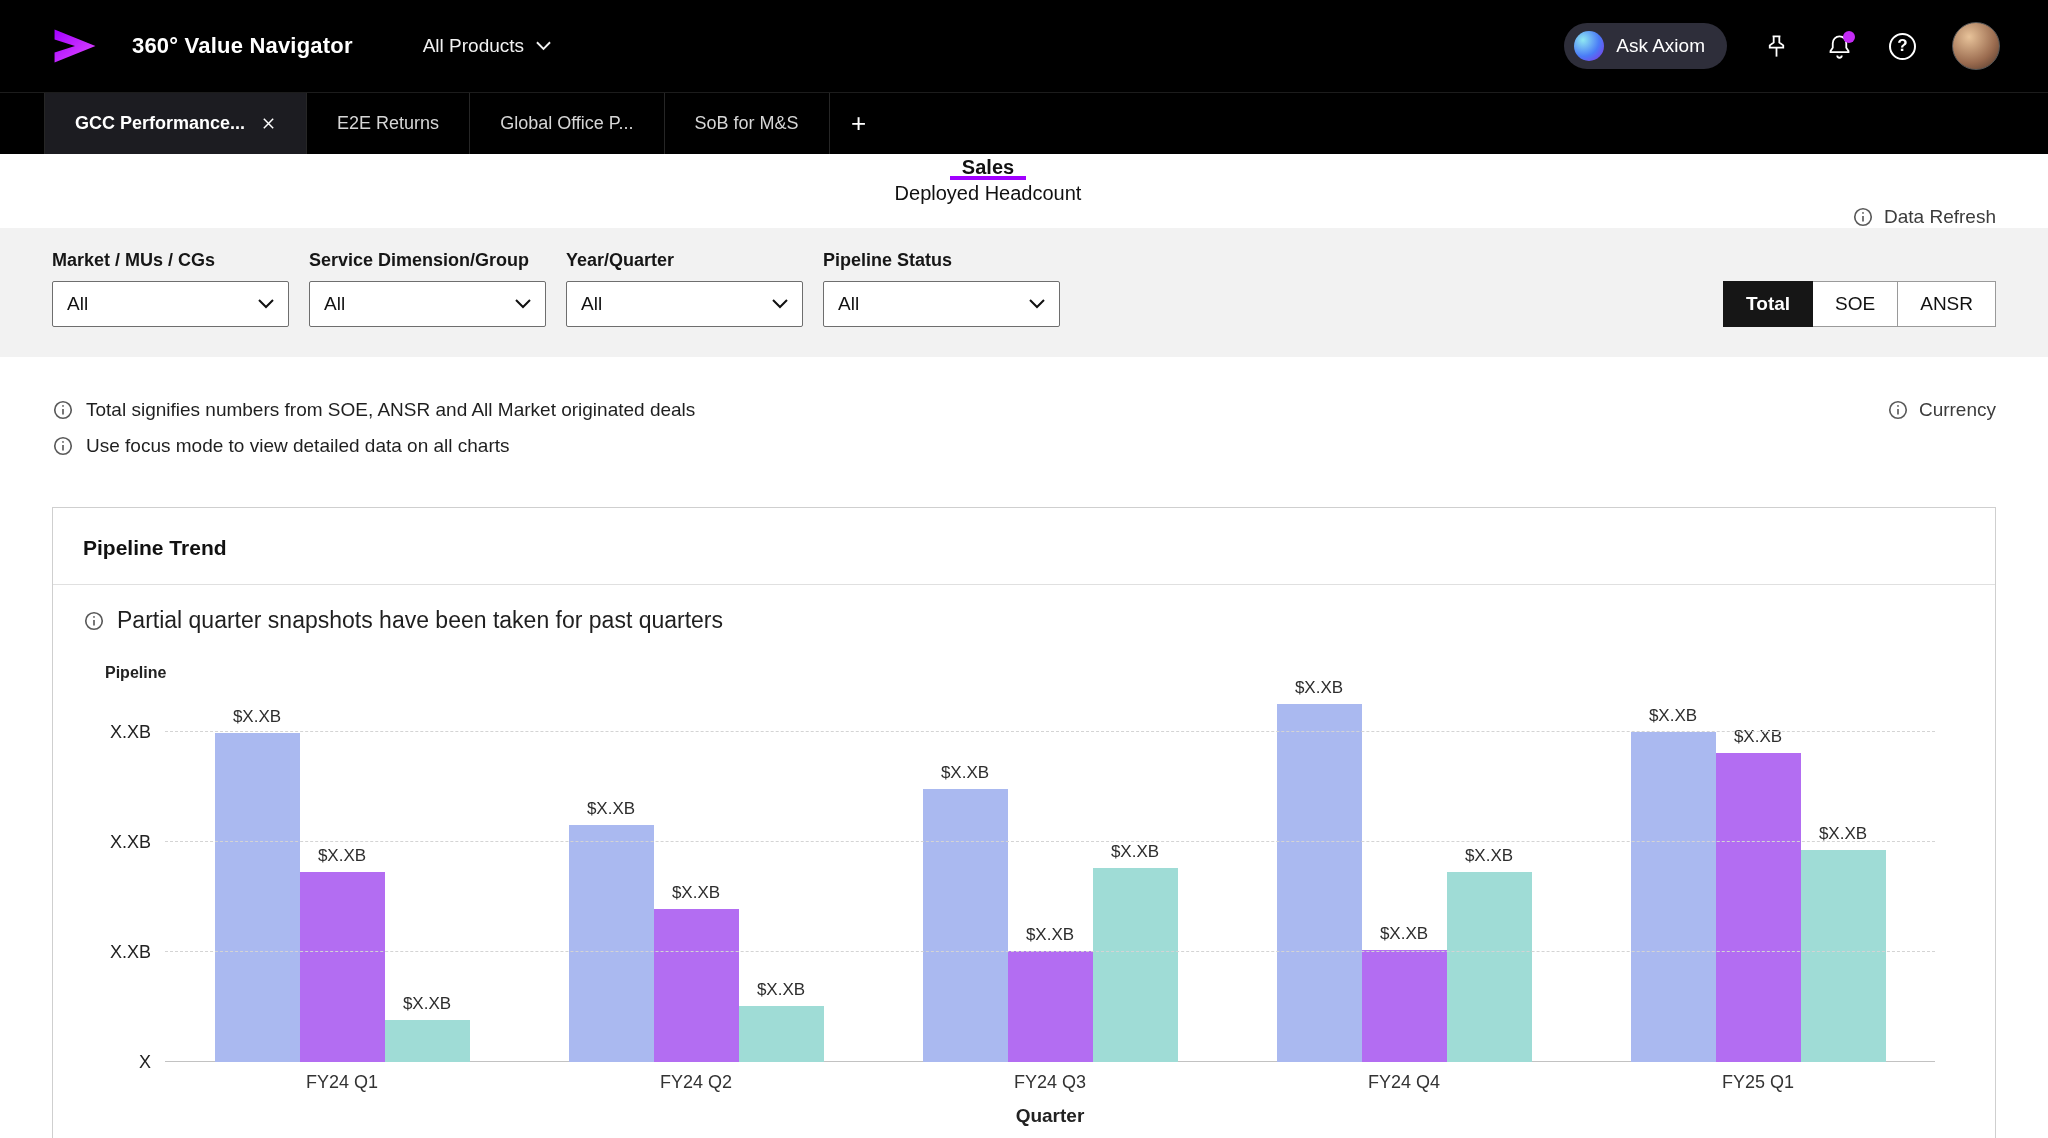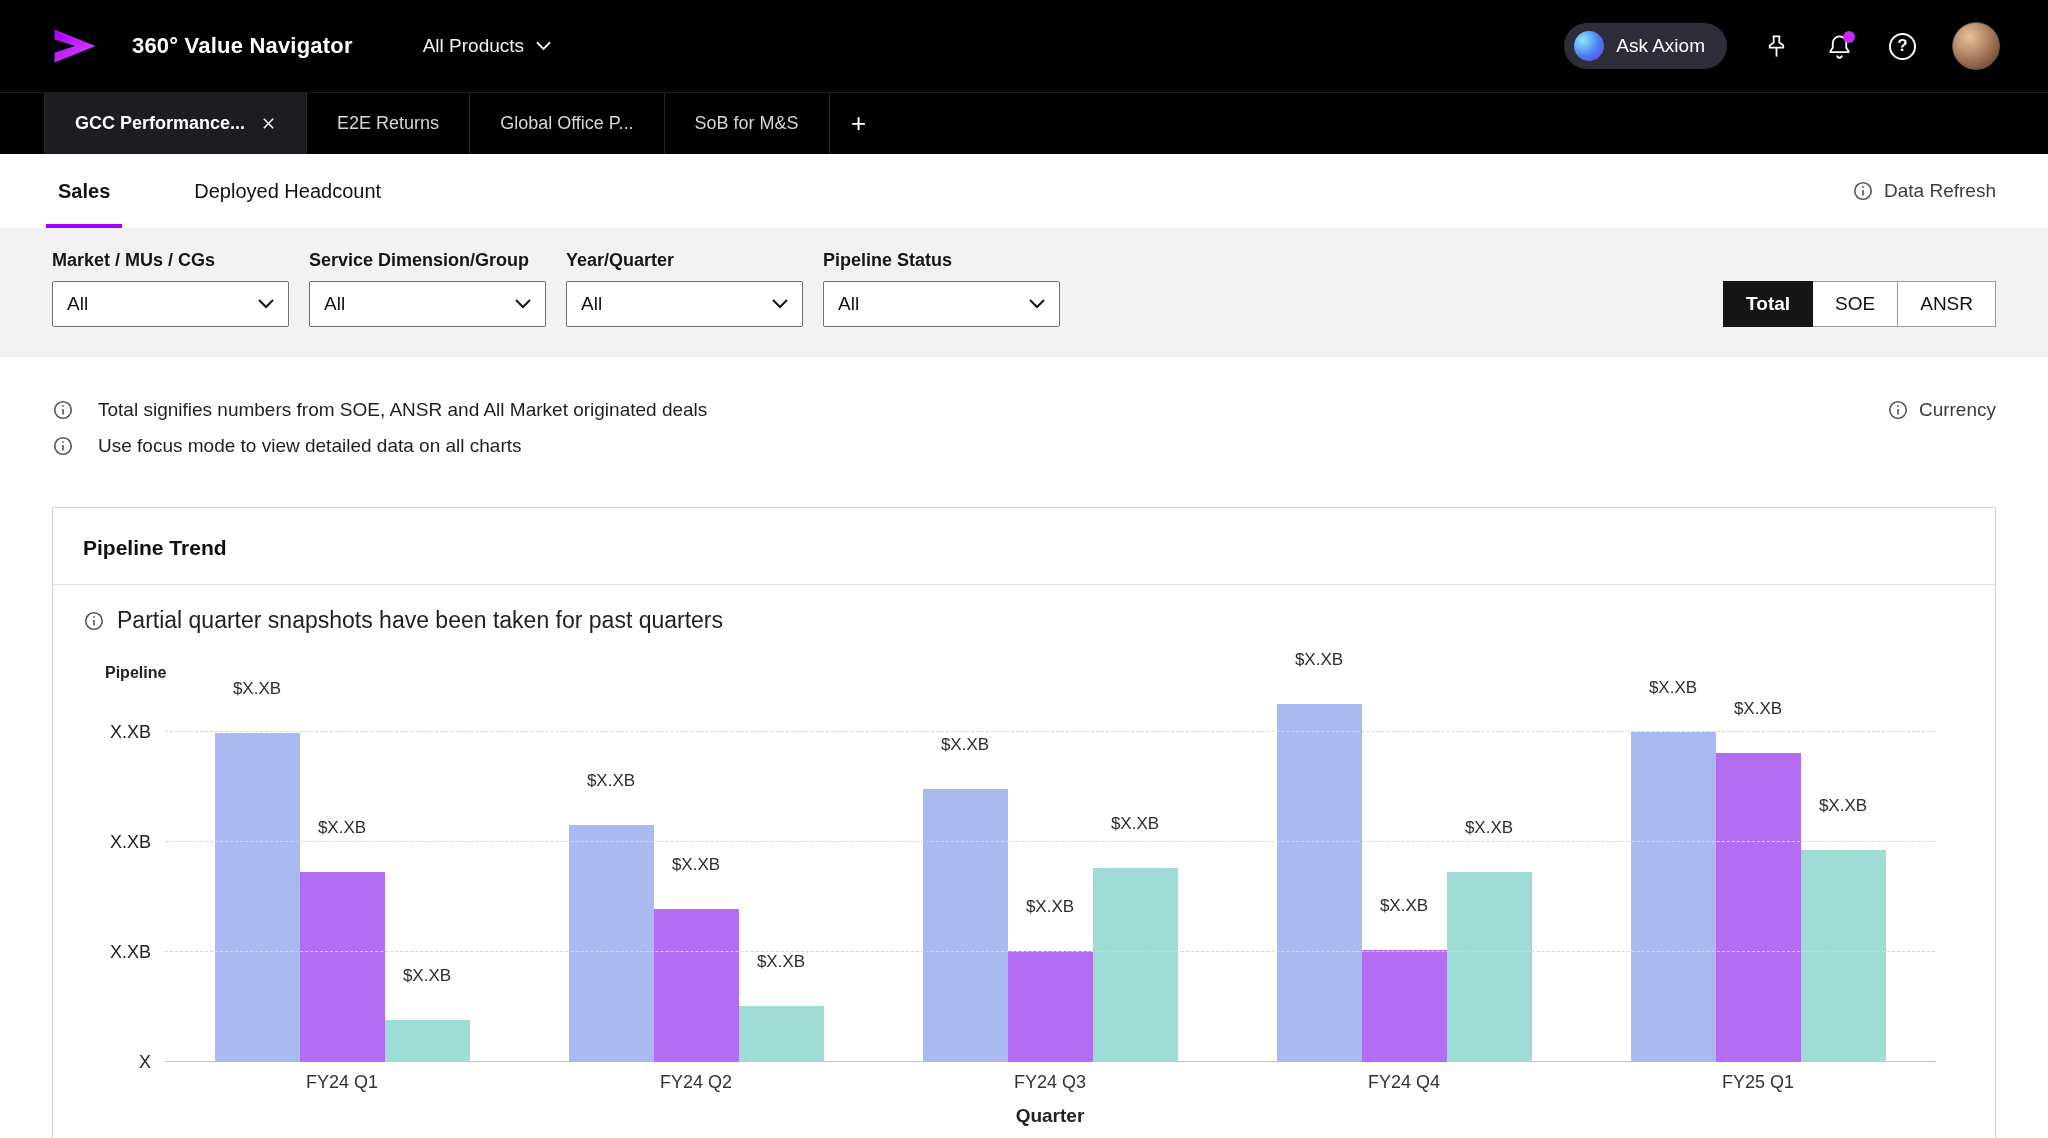--- a/index.html
+++ b/index.html
@@ -21,54 +21,54 @@
   .avatar{width:46px;height:46px;border-radius:50%;background:radial-gradient(circle at 35% 30%, #e8c39a, #9a6b4f 60%, #4a3226);border:1px solid #555;cursor:pointer;}
   
   .tabbar{height:62px;background:#000;border-top:1px solid #1c1c1c;display:flex;align-items:stretch;box-sizing:border-box;}
   .tab{display:flex;align-items:center;gap:16px;padding:0 30px;color:#d6d6d6;font-size:18px;border-right:1px solid #262626;cursor:pointer;white-space:nowrap;}
   .tab.first{margin-left:44px;border-left:1px solid #262626;}
   .tab.active{background:#1c1c21;color:#fff;font-weight:bold;}
   .tab-add{width:58px;display:flex;align-items:center;justify-content:center;color:#fff;font-size:26px;cursor:pointer;}
   .tabbar-right{margin-left:auto;display:flex;align-items:center;gap:30px;padding-right:44px;}
   .related-btn{display:flex;align-items:center;justify-content:space-between;gap:26px;min-width:238px;height:42px;background:#41414b;color:#fff;border:none;border-radius:3px;padding:0 16px 0 18px;font-size:18px;font-family:inherit;cursor:pointer;}
   
-  .subtabs{height:74px;background:#fff;display:flex;align-items:center;padding:0 52px;box-sizing:border-box;}
+  .subtabs{height:74px;background:#fff;display:flex;align-items:center;padding:0 52px;box-sizing:border-box;flex-direction:column;}
   .subtab{position:relative;height:100%;display:flex;align-items:center;padding:0 6px;margin-right:72px;font-size:20px;color:#111;cursor:pointer;}
   .subtab.active{font-weight:bold;}
   .subtab.active::after{content:"";position:absolute;left:-6px;right:-6px;bottom:0;height:4px;background:#a100ff;}
   .data-refresh{margin-left:auto;display:flex;gap:10px;color:#3c3c3c;font-size:19px;cursor:pointer;}
   
   .filterbar{background:#f2f2f2;padding:22px 52px 30px;display:flex;align-items:flex-end;box-sizing:border-box;}
   .fgroup{width:237px;margin-right:20px;}
   .flabel{font-size:18px;font-weight:bold;color:#161616;margin-bottom:10px;}
   .fselect{height:46px;background:#fff;border:1px solid #6e6e6e;border-radius:2px;display:flex;align-items:center;justify-content:space-between;padding:0 14px;font-size:19px;color:#111;cursor:pointer;box-sizing:border-box;}
   .seg{margin-left:auto;display:flex;}
   .seg button{height:46px;padding:0 22px;font-size:19px;font-family:inherit;background:#fff;color:#111;border:1px solid #9a9a9a;margin-left:-1px;cursor:pointer;}
   .seg button:first-child{margin-left:0;}
   .seg button.active{background:#161616;color:#fff;font-weight:bold;border-color:#161616;position:relative;z-index:1;}
   
   .notes{padding:42px 52px 0;position:relative;}
-  .note{display:flex;align-items:center;gap:24px;font-size:19px;color:#1f1f1f;margin-bottom:14px;}
+  .note{display:flex;align-items:center;gap:12px;font-size:19px;color:#1f1f1f;margin-bottom:14px;}
   .currency{position:absolute;right:52px;top:42px;display:flex;align-items:center;gap:10px;font-size:19px;color:#3c3c3c;cursor:pointer;}
   
   .card{margin:50px 52px 0;border:1px solid #cfcfcf;background:#fff;box-sizing:border-box;height:900px;}
   .card-title{padding:28px 30px 24px;font-size:21px;font-weight:bold;color:#111;}
   .card-divider{height:1px;background:#e0e0e0;}
   .card-note{display:flex;align-items:center;gap:12px;padding:22px 30px 0;font-size:23px;color:#1f1f1f;}
   
   .chart{margin:30px 60px 0 48px;}
   .y-axis-title{font-size:16px;font-weight:bold;color:#222;margin:0 0 10px 4px;}
   .plot-outer{position:relative;margin-left:64px;}
   .plot{position:relative;height:370px;}
   .gridline{position:absolute;left:0;right:0;height:0;border-top:1px dashed #d4d4d4;}
   .baseline{position:absolute;left:0;right:0;bottom:0;height:0;border-top:1px solid #c2c2c2;}
   .y-tick{position:absolute;left:-74px;width:60px;text-align:right;font-size:18px;color:#222;transform:translateY(50%);}
   .bar-groups{position:absolute;inset:0;display:flex;align-items:flex-end;}
   .group{flex:1;display:flex;align-items:flex-end;justify-content:center;height:100%;}
-  .barwrap{display:flex;flex-direction:column;align-items:center;gap:28px;}
+  .barwrap{display:flex;flex-direction:column;align-items:center;}
   .bar-value{font-size:17px;color:#2e2e2e;margin-bottom:6px;white-space:nowrap;}
   .bar{width:85px;}
   .x-labels{display:flex;margin-top:10px;}
   .x-label{flex:1;text-align:center;font-size:18px;color:#333;}
   .x-axis-title{text-align:center;font-size:19px;font-weight:bold;color:#222;margin-top:12px;}
 </style>
 </head>
 <body>
 
 <header class="topbar">

